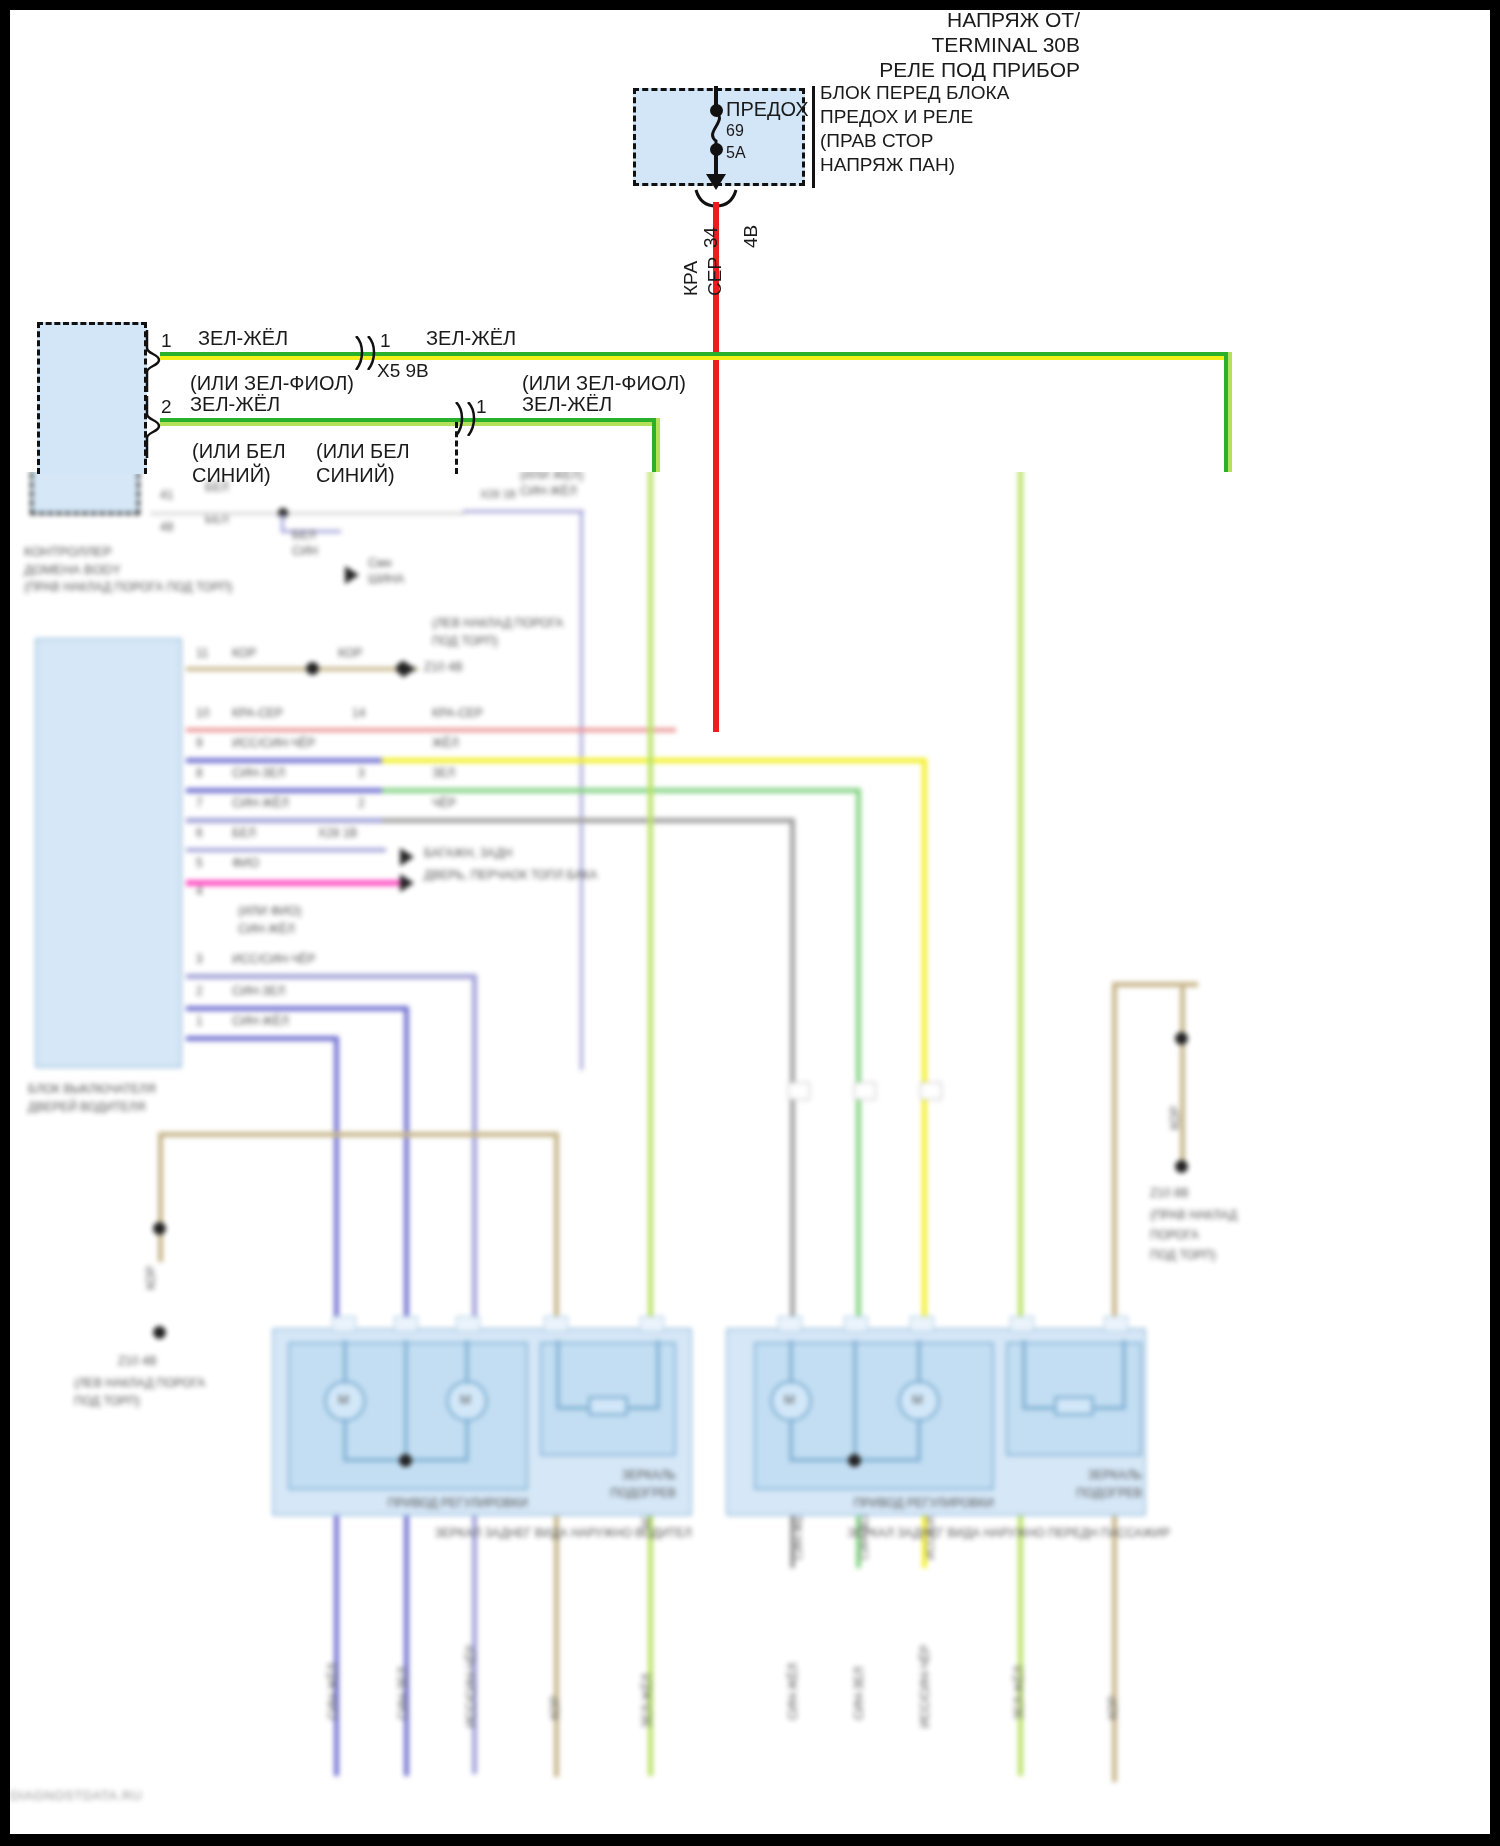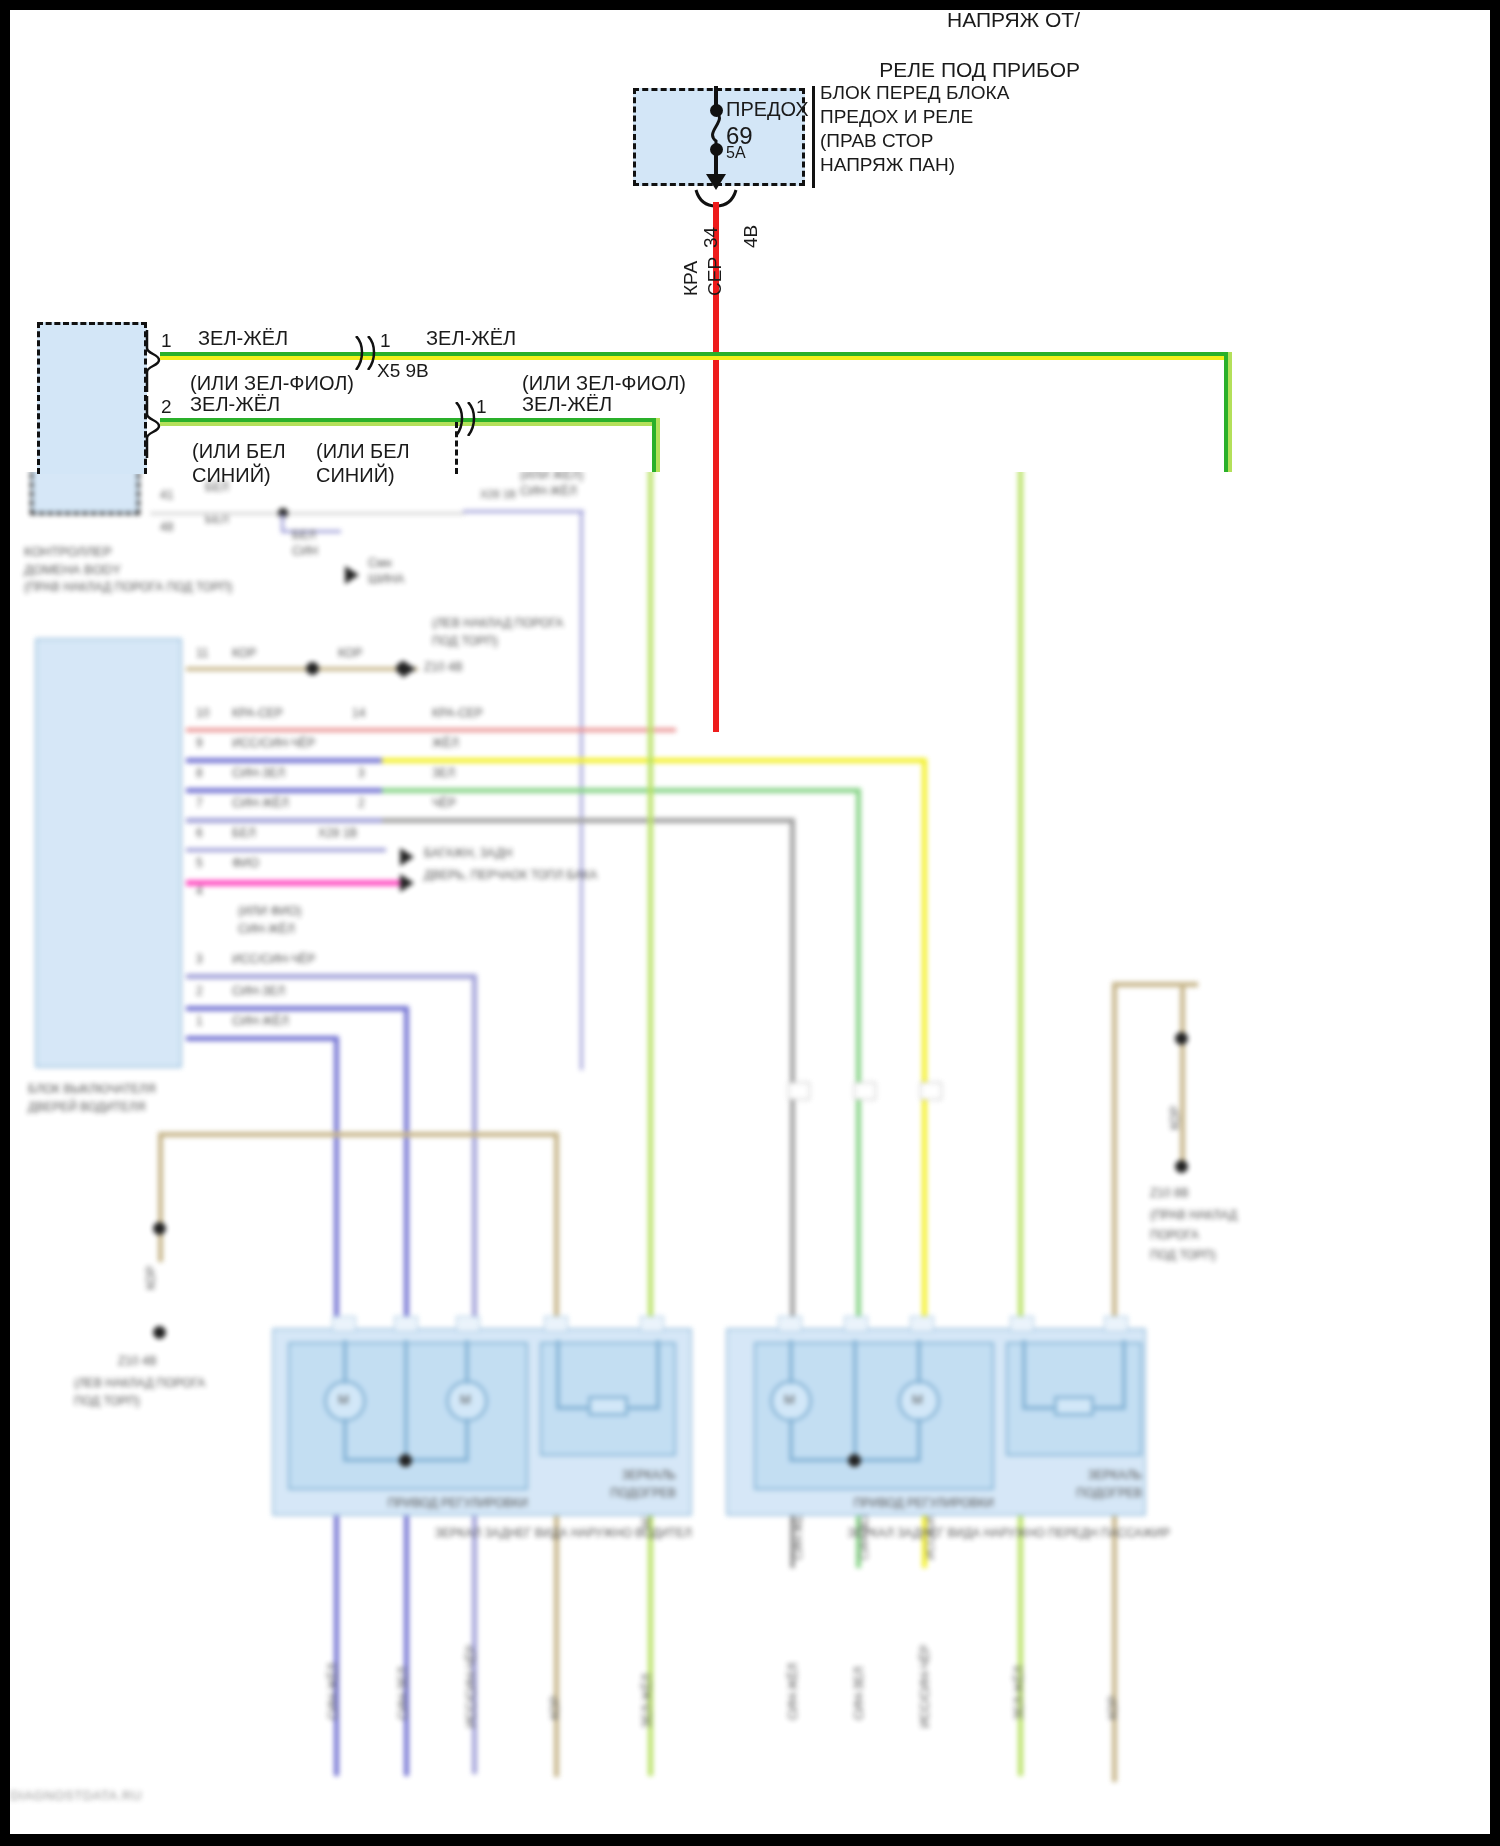--- a/index.html
+++ b/index.html
@@ -316,39 +316,40 @@
     <div class="box" style="left:1104px; top:846px; width:24px; height:16px; background:#eaf3fb; border:1px solid #9fc3df;"></div>
 
     <div class="txt" style="left:10px; top:1318px; font-size:13px; letter-spacing:0.6px; color:#8a8a8a;">DIAGNOSTDATA.RU</div>
   </div>
 
   <div id="sharp-layer">
 
     <div class="whitemask" style="left:10px; top:10px; width:1480px; height:462px;"></div>
 
     <div class="txt c" style="left:560px; top:8px; width:520px; font-size:21px;">НАПРЯЖ ОТ/</div>
+    <div class="txt c" style="left:560px; top:33px; width:520px; font-size:21px;">TERMINAL 30B</div>
     <div class="txt c" style="left:560px; top:58px; width:520px; font-size:21px;">РЕЛЕ ПОД ПРИБОР</div>
 
     <div class="dashbox" style="left:633px; top:88px; width:172px; height:98px;"></div>
 
     <div class="wire" style="left:714px; top:86px; width:4px; height:24px; background:#111;"></div>
     <div class="dot" style="left:710px; top:104px;"></div>
 
     <svg style="position:absolute; left:700px; top:112px;" width="34" height="40">
       <path d="M16 0 C 28 9, 4 20, 16 29 L16 40" fill="none" stroke="#111" stroke-width="3"></path>
     </svg>
     <div class="dot" style="left:710px; top:143px;"></div>
     <div class="wire" style="left:714px; top:150px; width:4px; height:30px; background:#111;"></div>
 
     <svg style="position:absolute; left:706px; top:172px;" width="20" height="18">
       <path d="M10 18 L0 2 L20 2 Z" fill="#111"></path>
     </svg>
 
     <div class="txt" style="left:726px; top:98px; font-size:20px;">ПРЕДОХ</div>
-    <div class="txt" style="left:726px; top:122px; font-size:24px;">69</div>
+    <div class="txt" style="left:726px; top:122px; font-size:16px;">69</div>
     <div class="txt" style="left:726px; top:144px; font-size:16px;">5A</div>
 
     <div style="position:absolute; left:812px; top:86px; width:3px; height:102px; background:#111;"></div>
     <div class="txt" style="left:820px; top:82px; font-size:19px;">БЛОК ПЕРЕД БЛОКА</div>
     <div class="txt" style="left:820px; top:106px; font-size:19px;">ПРЕДОХ И РЕЛЕ</div>
     <div class="txt" style="left:820px; top:130px; font-size:19px;">(ПРАВ СТОР</div>
     <div class="txt" style="left:820px; top:154px; font-size:19px;">НАПРЯЖ ПАН)</div>
 
     <svg style="position:absolute; left:694px; top:188px;" width="44" height="20">
       <path d="M2 2 C 6 16, 16 18, 22 18 C 28 18, 38 16, 42 2" fill="none" stroke="#111" stroke-width="3"></path>

